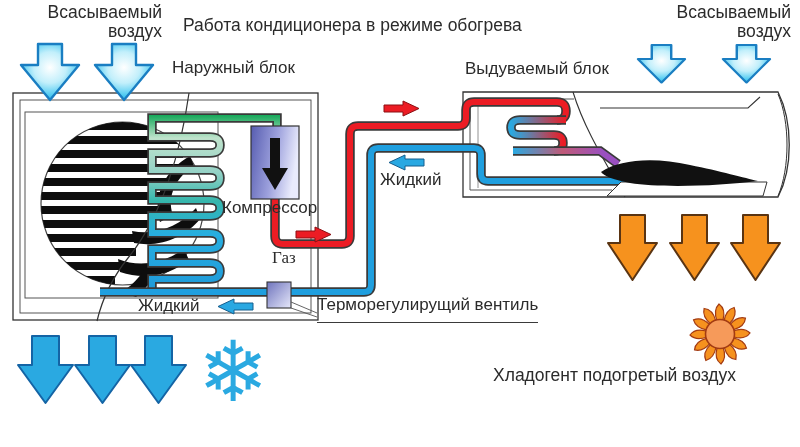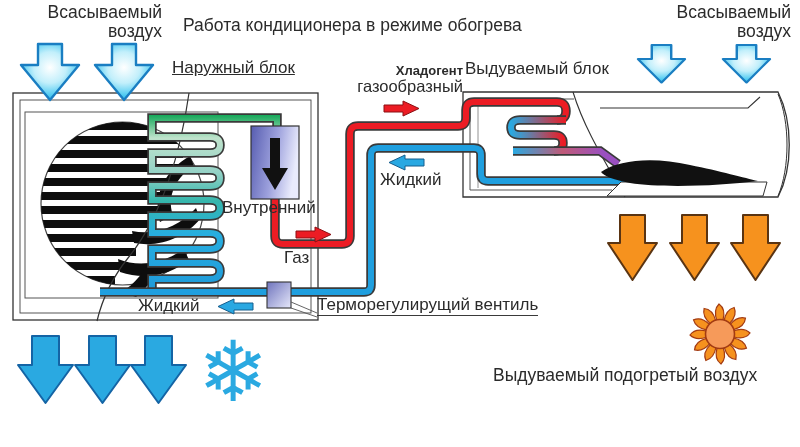--- a/index.html
+++ b/index.html
@@ -5,21 +5,21 @@
   html,body{margin:0;padding:0;background:#ffffff;}
   #stage{position:relative;width:800px;height:447px;background:#ffffff;overflow:hidden;
          font-family:"Liberation Sans",sans-serif;color:#2b2b2b;}
   #gfx{position:absolute;left:0;top:0;}
   .lbl{position:absolute;white-space:nowrap;color:#2b2b2b;}
   .ctr{text-align:right;white-space:normal;}
   .t17{font-size:17px;line-height:18px;}
   .t18{font-size:17.5px;line-height:19px;}
   .b13{font-size:13px;font-weight:bold;line-height:14px;}
   .t16{font-size:16.5px;line-height:17px;}
-  .und{border-bottom:1.6px solid #3a3a3a;padding-bottom:1px;}
+  .und{border-bottom:1.6px solid #3a3a3a;padding-bottom:8px;}
 </style>
 </head>
 <body>
 
 <div id="stage">
 
 <svg id="gfx" width="800" height="447" viewBox="0 0 800 447">
   <defs>
     <radialGradient id="gAir" cx="0.5" cy="0.42" r="0.62">
       <stop offset="0" stop-color="#ffffff"></stop>
@@ -186,40 +186,36 @@
   </g>
 </svg>
 
   <div class="lbl ctr t18" style="left:12px;top:3px;width:150px;">
     <span style="display:block">Всасываемый</span>
     <span style="display:block">воздух</span>
   </div>
 
   <div class="lbl t18" style="left:183px;top:16px;">Работа кондиционера  в режиме обогрева</div>
 
-  <div class="lbl t17" style="left:172px;top:59px;text-decoration:underline;">Наружный блок</div>
-
-  <div class="lbl ctr" style="left:333px;top:64px;width:130px;">
-    <span class="b13" style="display:block">Хладогент</span>
-    <span class="t16" style="display:block">газообразный</span>
-  </div>
+  <div class="lbl t17" style="left:172px;top:59px;">Наружный блок</div>
+
 
   <div class="lbl t17" style="left:465px;top:60px;">Выдуваемый блок</div>
 
   <div class="lbl ctr t18" style="left:641px;top:3px;width:150px;">
     <span style="display:block">Всасываемый</span>
     <span style="display:block">воздух</span>
   </div>
 
-  <div class="lbl t17" style="left:222px;top:199px;">Внутренний</div>
-
-  <div class="lbl t17" style="left:284px;top:249px;">Газ</div>
+  <div class="lbl t17" style="left:222px;top:199px;">Компрессор</div>
+
+  <div class="lbl t17" style="left:272px;top:249px;font-family:Liberation Serif, serif;">Газ</div>
 
   <div class="lbl t17" style="left:380px;top:171px;">Жидкий</div>
 
   <div class="lbl t17" style="left:138px;top:297px;">Жидкий</div>
 
   <div class="lbl t17 und" style="left:317px;top:296px;">Терморегулирущий вентиль</div>
 
 
-  <div class="lbl t18" style="left:493px;top:366px;">Выдуваемый подогретый воздух</div>
+  <div class="lbl t18" style="left:493px;top:366px;">Хладогент подогретый воздух</div>
 
 </div>
 
 </body></html>

